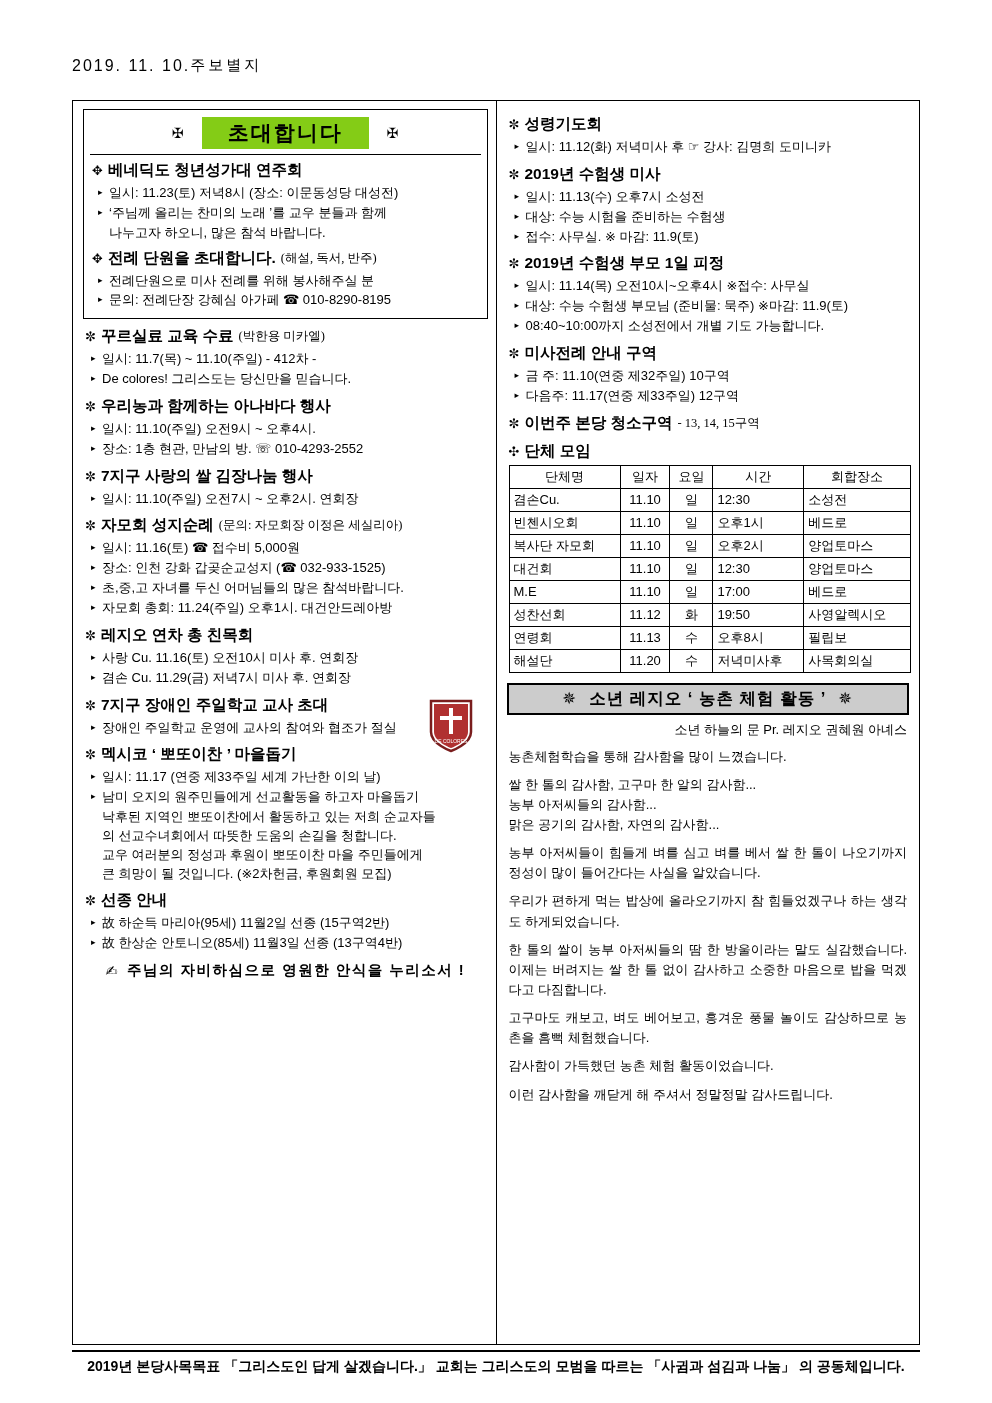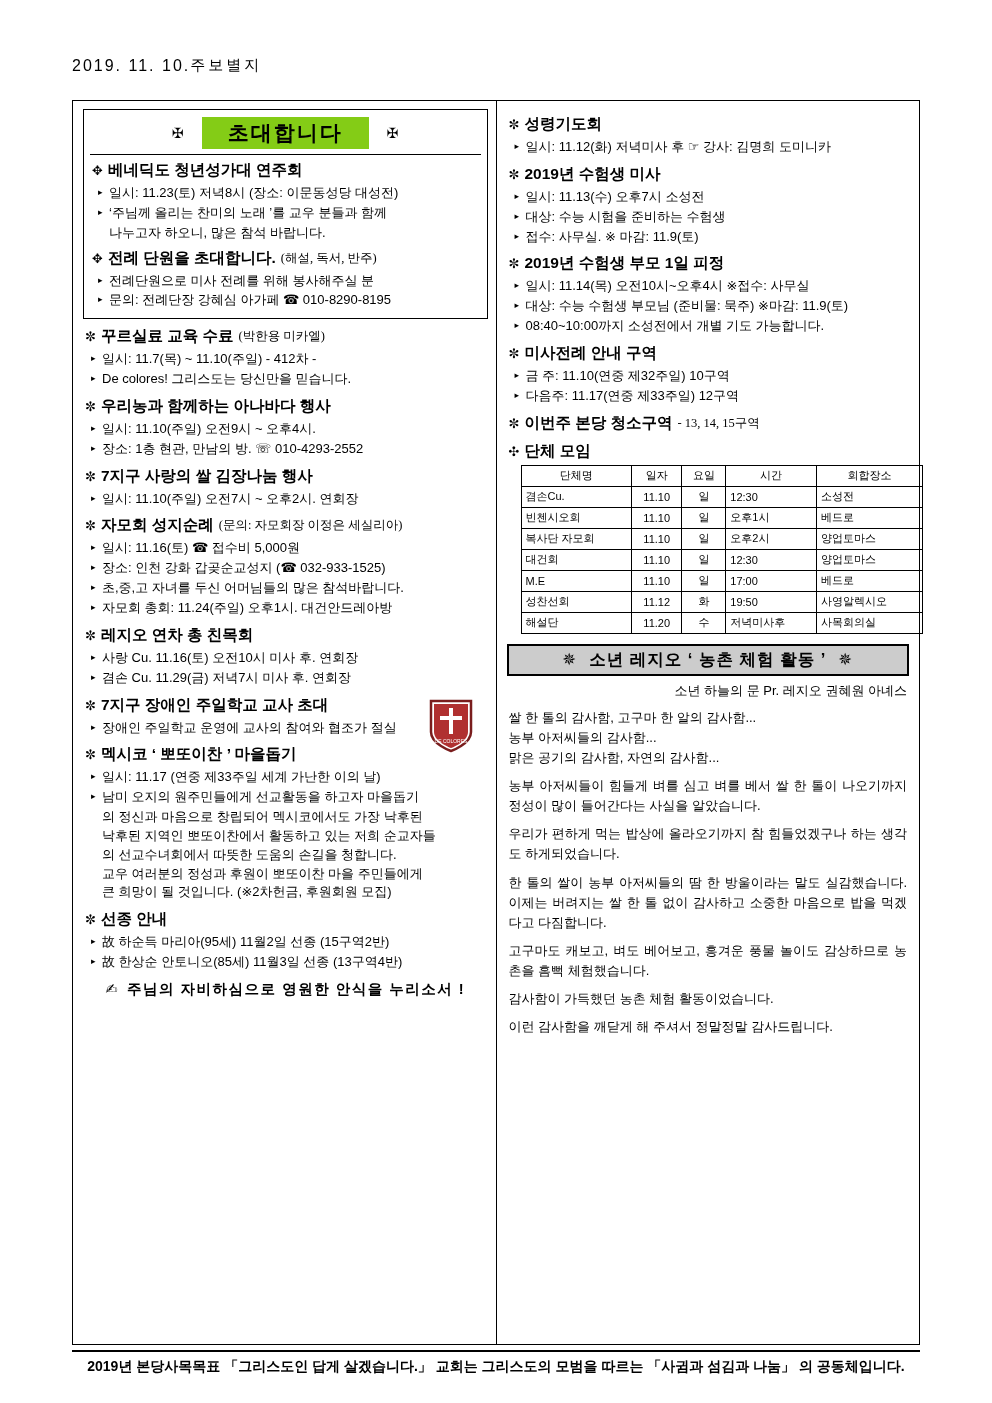--- a/index.html
+++ b/index.html
@@ -55,21 +55,21 @@
   .invite-title .txt {
     background:#84cc16; padding:2px 26px; font-size:21px; font-weight:bold; letter-spacing:2px;
   }
   .invite .sec-h { margin:5px 0 3px 2px; }
 
   .emblem {
     position:absolute; right:14px; top:372px; width:46px; height:56px;
   }
 
   
-  table.grp { border-collapse:collapse; width:100%; margin:3px 0 6px 14px; font-size:11px; }
+  table.grp { border-collapse:collapse; width:100%; margin:3px 0 6px 2px; font-size:13px; }
   table.grp th, table.grp td { border:1px solid #000; padding:2px 4px; height:21px; }
   table.grp th { text-align:center; font-weight:normal; }
   table.grp td.c { text-align:center; }
 
   
   .legio-banner {
     display:flex; align-items:center; justify-content:center; gap:12px;
     background:#cccccc; border:2px solid #000; margin:10px 0 6px 0; padding:3px 0;
     font-size:16.5px; font-weight:bold; letter-spacing:1px;
   }
@@ -247,21 +247,20 @@
           <span>멕시코 ‘ 뽀또이찬 ’ 마을돕기</span>
         </div>
         <div class="li">
             <span class="b">▸</span>
             <span class="t">일시: 11.17 (연중 제33주일 세계 가난한 이의 날)</span>
           </div>
         <div class="li">
             <span class="b">▸</span>
             <span class="t">남미 오지의 원주민들에게 선교활동을 하고자 마을돕기</span>
           </div>
-        <div class="cont">의 정신과 마음으로 창립되어 멕시코에서도 가장 낙후된</div>
         <div class="cont">낙후된 지역인 뽀또이찬에서 활동하고 있는 저희 순교자들</div>
         <div class="cont">의 선교수녀회에서 따뜻한 도움의 손길을 청합니다.</div>
         <div class="cont">교우 여러분의 정성과 후원이 뽀또이찬 마을 주민들에게</div>
         <div class="cont">큰 희망이 될 것입니다. (※2차헌금, 후원회원 모집)</div>
       </div>
 
       <div class="sec">
         <div class="sec-h">
           <span class="mark">✼</span>
           <span>선종 안내</span>
@@ -409,38 +408,46 @@
                 <td>베드로</td>
               </tr>
             <tr>
                 <td>성찬선회</td>
                 <td class="c">11.12</td>
                 <td class="c">화</td>
                 <td>19:50</td>
                 <td>사영알렉시오</td>
               </tr>
             <tr>
+                <td>연령회</td>
+                <td class="c">11.13</td>
+                <td class="c">수</td>
+                <td>오후8시</td>
+                <td>필립보</td>
+              </tr>
+            <tr>
                 <td>해설단</td>
                 <td class="c">11.20</td>
                 <td class="c">수</td>
                 <td>저녁미사후</td>
                 <td>사목회의실</td>
               </tr>
           </tbody>
         </table>
       </div>
 
       <div class="legio-banner">
         <span>✵</span>
         <span>소년 레지오 ‘ 농촌 체험 활동 ’</span>
         <span>✵</span>
       </div>
 
       <div class="legio-body">
         <div class="legio-lead">소년 하늘의 문 Pr. 레지오 권혜원 아녜스</div>
+        <p class="first">농촌체험학습을 통해 감사함을 많이 느꼈습니다.</p>
         <p style="white-space:pre-line;">쌀 한 톨의 감사함, 고구마 한 알의 감사함...
 농부 아저씨들의 감사함...
 맑은 공기의 감사함, 자연의 감사함...</p>
         <p>농부 아저씨들이 힘들게 벼를 심고 벼를 베서 쌀 한 톨이 나오기까지 정성이 많이 들어간다는 사실을 알았습니다.</p>
         <p>우리가 편하게 먹는 밥상에 올라오기까지 참 힘들었겠구나 하는 생각도 하게되었습니다.</p>
         <p>한 톨의 쌀이 농부 아저씨들의 땀 한 방울이라는 말도 실감했습니다. 이제는 버려지는 쌀 한 톨 없이 감사하고 소중한 마음으로 밥을 먹겠다고 다짐합니다.</p>
         <p>고구마도 캐보고, 벼도 베어보고, 흥겨운 풍물 놀이도 감상하므로 농촌을 흠뻑 체험했습니다.</p>
         <p>감사함이 가득했던 농촌 체험 활동이었습니다.</p>
         <p>이런 감사함을 깨닫게 해 주셔서 정말정말 감사드립니다.</p>
       </div>

